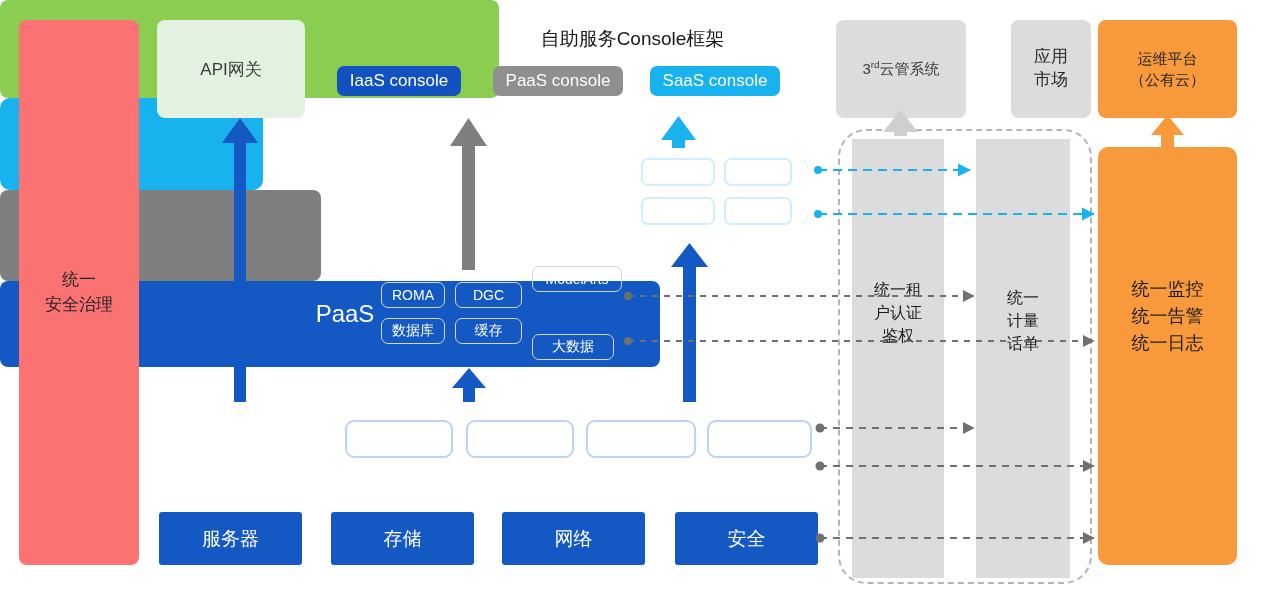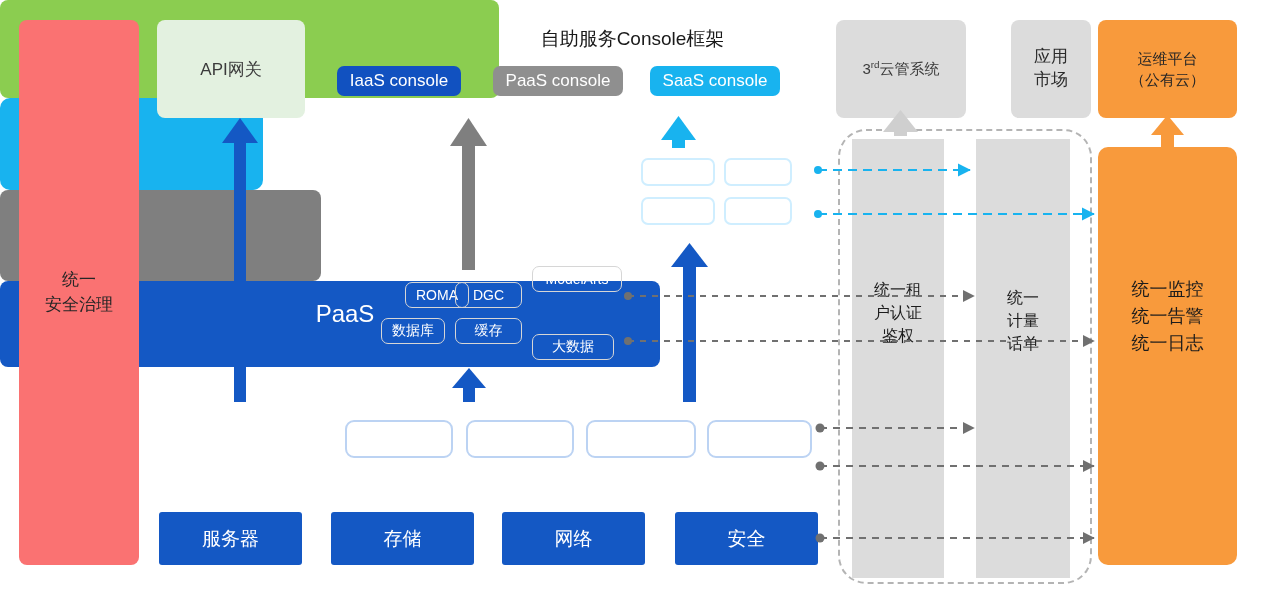--- a/index.html
+++ b/index.html
@@ -33,21 +33,21 @@
   .saas-chip{height:28px;border:2px solid #cfeeff;color:#ffffff;font-size:16px;background:transparent;}
   #sc-blockchain{left:641px;top:158px;width:74px;}
   #sc-iot{left:724px;top:158px;width:68px;}
   #sc-video{left:641px;top:197px;width:74px;}
   #sc-desktop{left:724px;top:197px;width:68px;}
 
   
   #paas-box{left:304px;top:269px;width:321px;height:91px;background:#7f7f7f;border-radius:8px;}
   #paas-label{position:absolute;left:312px;top:300px;width:66px;text-align:center;color:#fff;font-size:24px;}
   .paas-chip{height:26px;border:1.5px solid #d6d6d6;color:#ffffff;font-size:14px;background:transparent;}
-  #pc-roma{left:381px;top:282px;width:64px;margin-left:24px;}
+  #pc-roma{left:381px;top:282px;width:64px;}
   #pc-dgc{left:455px;top:282px;width:67px;}
   #pc-modelarts{left:532px;top:266px;width:90px;}
   #pc-db{left:381px;top:318px;width:64px;}
   #pc-cache{left:455px;top:318px;width:67px;}
   #pc-bigdata{left:532px;top:318px;width:82px;margin-top:16px;}
 
   
   #iaas-bar{left:159px;top:401px;width:660px;height:86px;background:#1458c4;border-radius:8px;}
   #iaas-label{position:absolute;left:175px;top:427px;width:160px;color:#fff;font-size:19px;text-align:center;}
   .iaas-chip{top:420px;height:38px;border:2px solid #bcd3f3;color:#ffffff;font-size:19px;background:transparent;border-radius:9px;}

